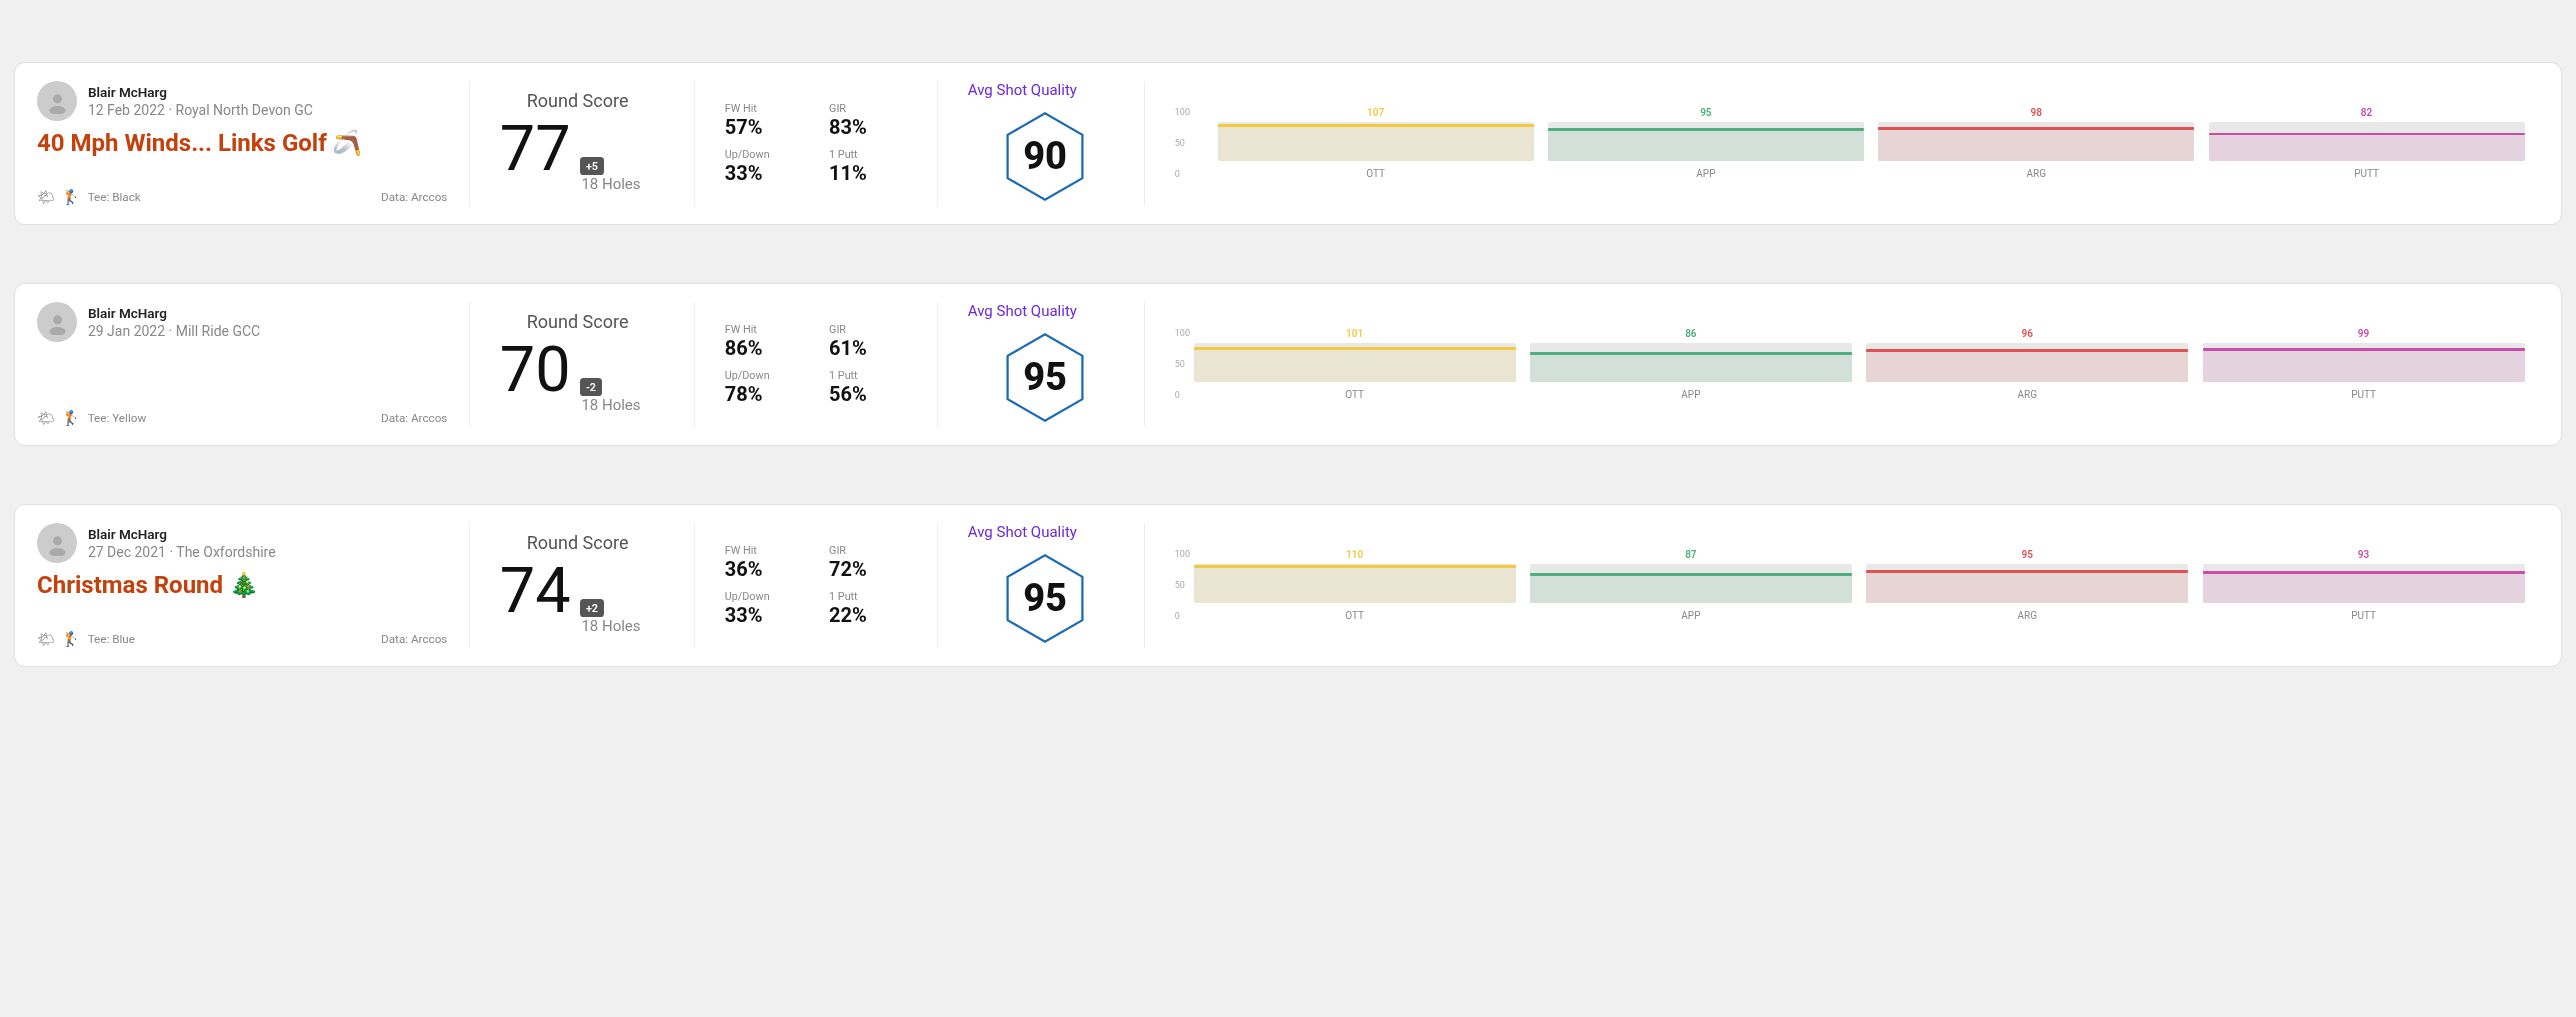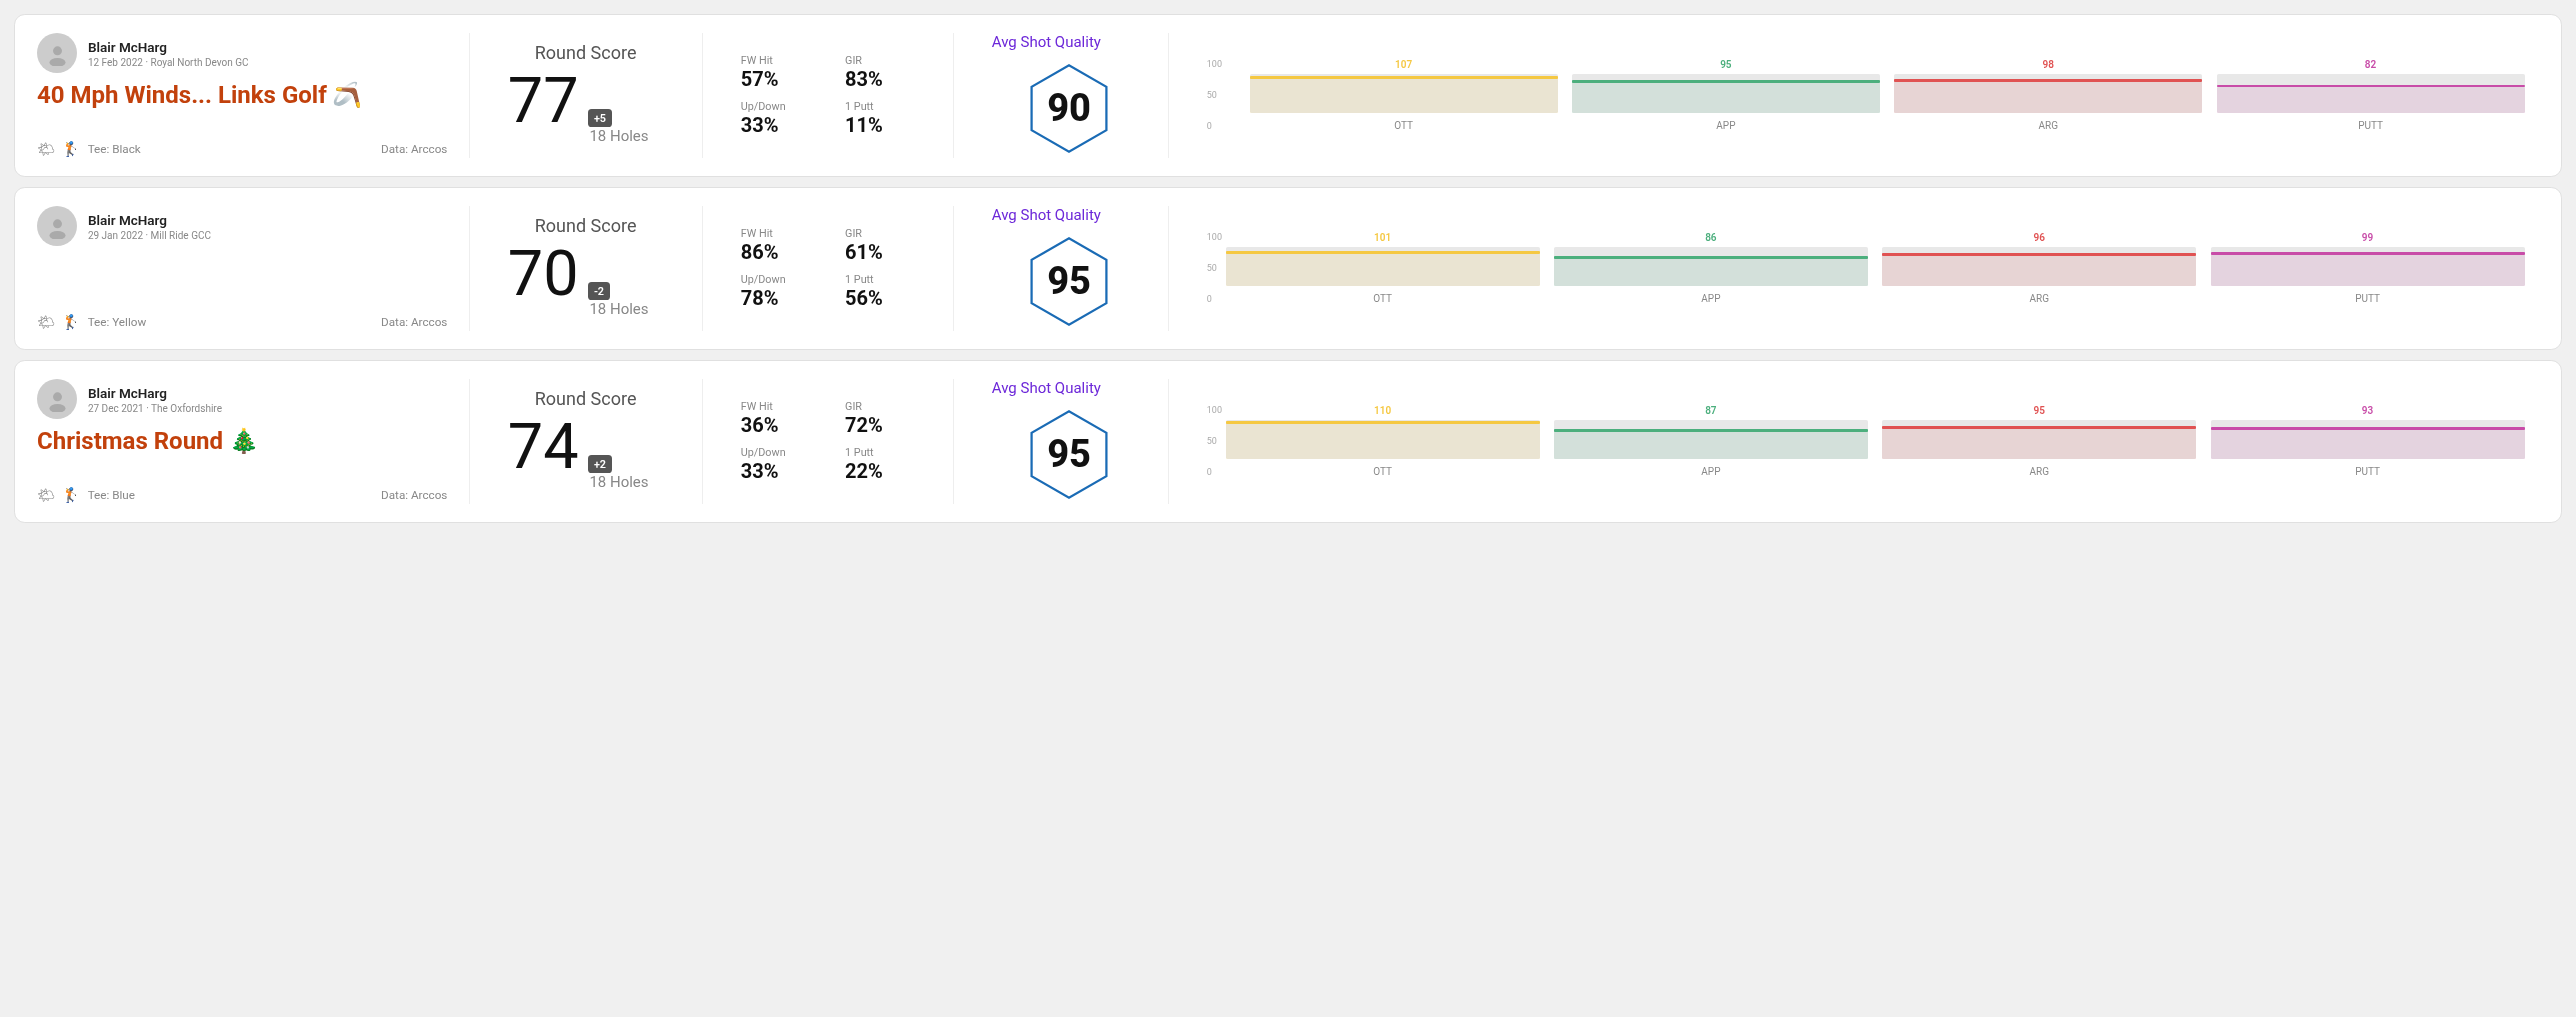--- a/index.html
+++ b/index.html
@@ -11,21 +11,22 @@
       flex-direction: column;
       gap: 10.8px;
     }
     .card {
       background: #fff;
       border-radius: 10.8px;
       border: 0.9px solid #e0e0e0;
       padding: 18px 21.7px;
       display: flex;
       align-items: stretch;
-      gap: 16px;
+      gap: 8px;
+      margin-top: 48px;
     }
     .left-section {
       flex: 0 0 433px;
       display: flex;
       flex-direction: column;
       justify-content: space-between;
       border-right: 0.9px solid #eee;
       padding-right: 21.7px;
     }
     .user-info {
@@ -44,21 +45,21 @@
       justify-content: center;
       color: #888;
       font-size: 18px;
     }
     .user-name {
       font-size: 13.5px;
       font-weight: 600;
       color: #222;
     }
     .user-meta {
-      font-size: 10px;
+      font-size: 14px;
       color: #888;
       margin-top: 1.8px;
     }
     .round-title {
       font-size: 24px;
       font-weight: 700;
       color: #c2410c;
       margin: 7.2px 0 14.4px 0;
     }
     .footer-info {

